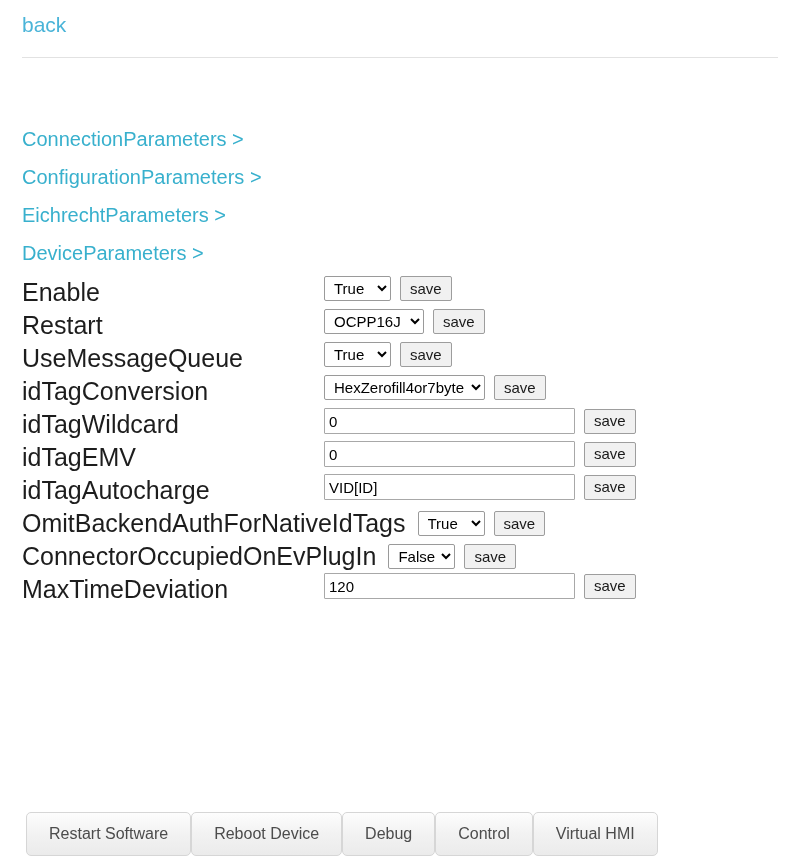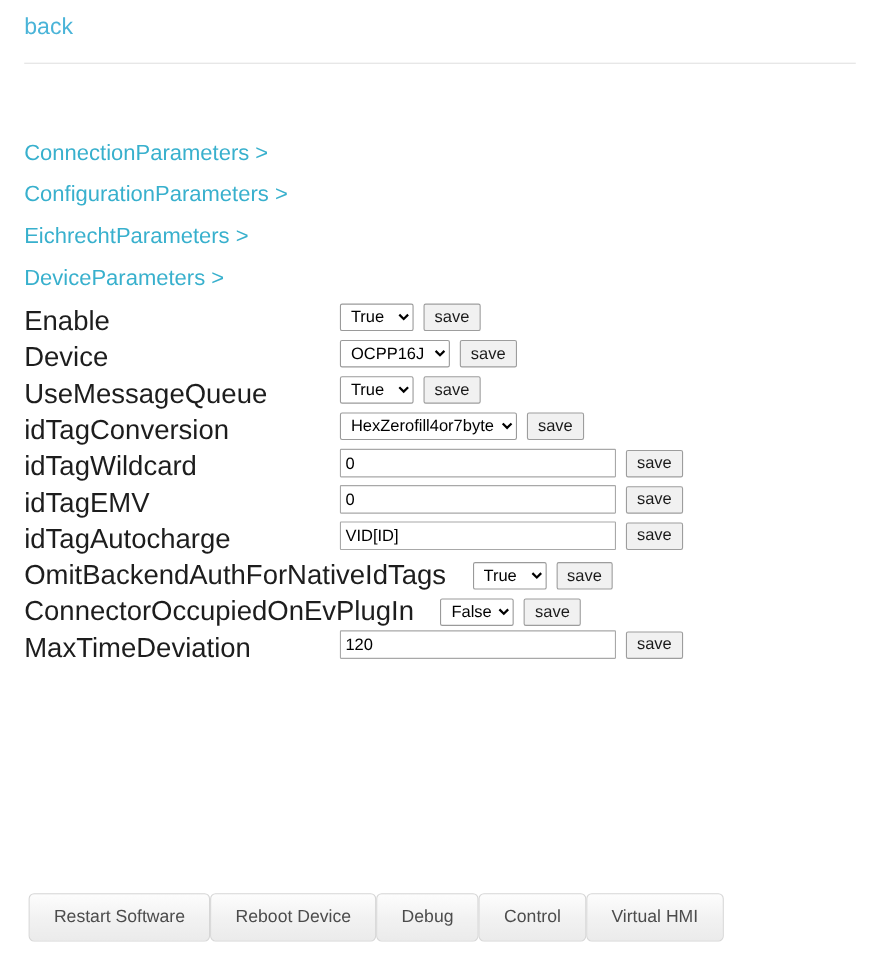--- a/index.html
+++ b/index.html
@@ -85,27 +85,27 @@
     vertical-align: middle;
     font-family: "Liberation Sans", sans-serif;
   }
   
   .row.fixed .label {
     width: 285px;
     overflow: visible;
   }
   .row.fixed .control-wrap {
     position: absolute;
-    left: 287px;
+    left: 302px;
     top: 0;
     white-space: nowrap;
   }
   
   .row.inline .label {
-    margin-right: 24px;
+    margin-right: 12px;
   }
   .row.inline .control-wrap {
     display: inline-block;
     vertical-align: middle;
     white-space: nowrap;
   }
 
   select.field {
     font-family: "Liberation Sans", sans-serif;
     font-size: 15px;
@@ -187,21 +187,21 @@
 
   <div class="param-links">
       <a class="param-link" href="#">ConnectionParameters &gt;</a>
       <a class="param-link" href="#">ConfigurationParameters &gt;</a>
       <a class="param-link" href="#">EichrechtParameters &gt;</a>
       <a class="param-link" href="#">DeviceParameters &gt;</a>
     </div>
 
   <div class="form">
       <div class="row fixed"><span class="label">Enable</span><span class="control-wrap"><select class="field"><option>True</option><option>False</option></select><button class="save-btn">save</button></span></div>
-      <div class="row fixed"><span class="label">Device</span><span class="control-wrap"><select class="field"><option>OCPP16J</option><option>OCPP16S</option><option>OCPP20J</option></select><button class="save-btn">save</button></span></div>
+      <div class="row fixed"><span class="label">Restart</span><span class="control-wrap"><select class="field"><option>OCPP16J</option><option>OCPP16S</option><option>OCPP20J</option></select><button class="save-btn">save</button></span></div>
       <div class="row fixed"><span class="label">UseMessageQueue</span><span class="control-wrap"><select class="field"><option>True</option><option>False</option></select><button class="save-btn">save</button></span></div>
       <div class="row fixed"><span class="label">idTagConversion</span><span class="control-wrap"><select class="field"><option>HexZerofill4or7byte</option><option>Hex</option><option>Decimal</option><option>None</option></select><button class="save-btn">save</button></span></div>
       <div class="row fixed text-row"><span class="label">idTagWildcard</span><span class="control-wrap"><input type="text" class="field" value="0" style=""><button class="save-btn">save</button></span></div>
       <div class="row fixed text-row"><span class="label">idTagEMV</span><span class="control-wrap"><input type="text" class="field" value="0" style=""><button class="save-btn">save</button></span></div>
       <div class="row fixed text-row"><span class="label">idTagAutocharge</span><span class="control-wrap"><input type="text" class="field" value="VID[ID]" style=""><button class="save-btn">save</button></span></div>
       <div class="row inline"><span class="label">OmitBackendAuthForNativeIdTags</span><span class="control-wrap"><select class="field"><option>True</option><option>False</option></select><button class="save-btn">save</button></span></div>
       <div class="row inline"><span class="label">ConnectorOccupiedOnEvPlugIn</span><span class="control-wrap"><select class="field"><option>True</option><option selected="">False</option></select><button class="save-btn">save</button></span></div>
       <div class="row fixed text-row"><span class="label">MaxTimeDeviation</span><span class="control-wrap"><input type="text" class="field" value="120" style=""><button class="save-btn">save</button></span></div>
     </div>
 

